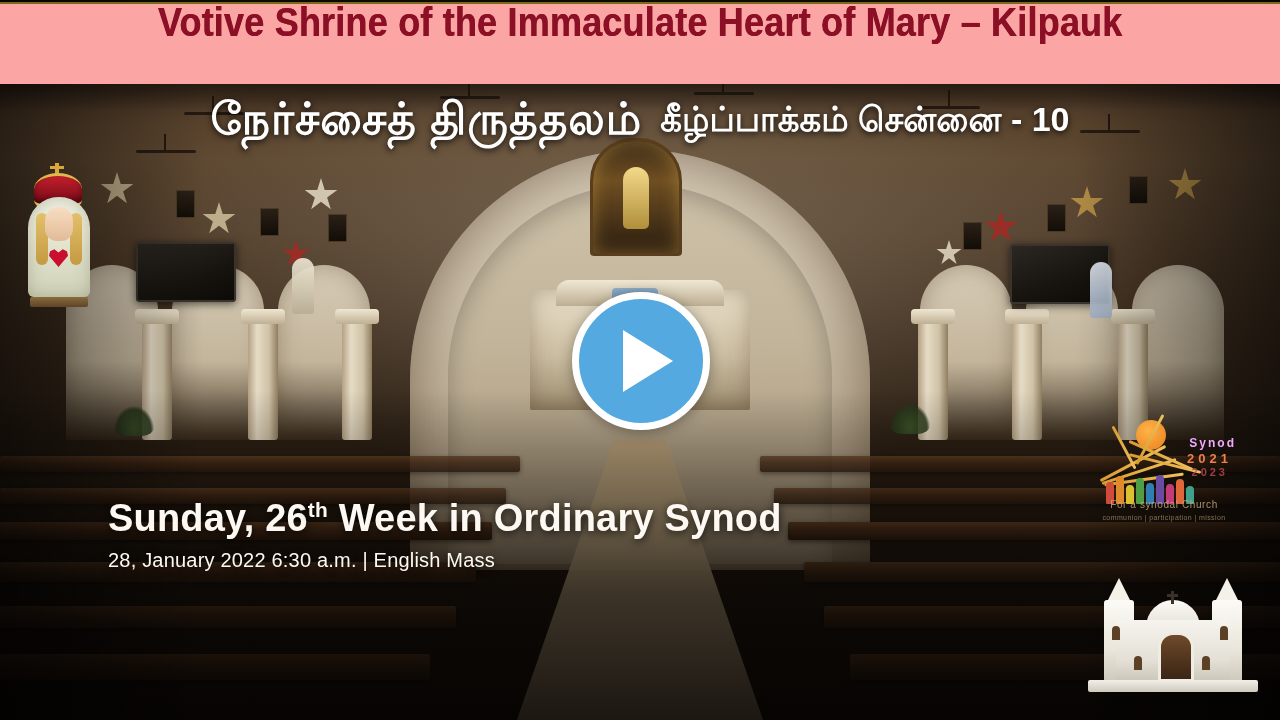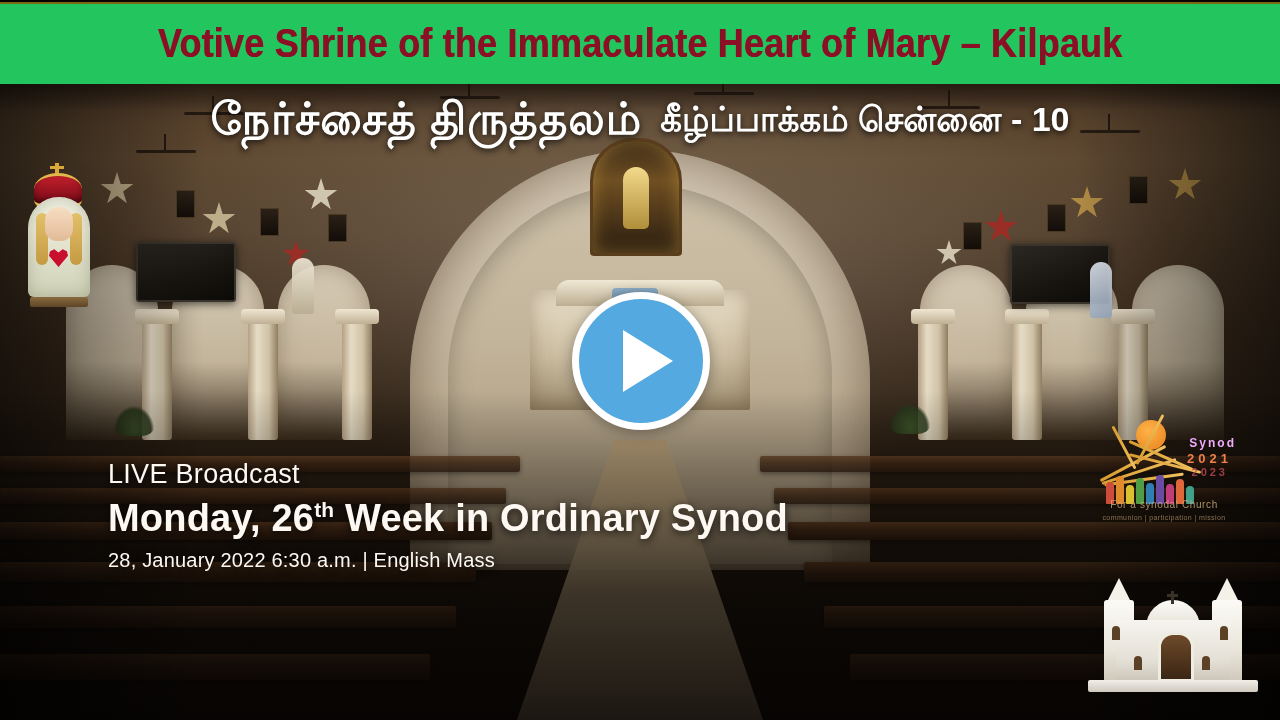--- a/index.html
+++ b/index.html
@@ -229,24 +229,23 @@
     background:
       linear-gradient(90deg, rgba(0,0,0,0.55) 0%, rgba(0,0,0,0) 16%, rgba(0,0,0,0) 84%, rgba(0,0,0,0.55) 100%);
   }
 
   
   .title-banner {
     position: absolute;
     left: 0; top: 2px;
     width: 1280px;
     height: 80px;
-    background: #22c55e;
+    background: #fca5a5;
     border-top: 2px solid #7a6a14;
     display: flex;
-    align-items: center;
     justify-content: center;
     z-index: 6;
   }
   .title-banner .txt {
     color: #8c1025;
     font-size: 36px;
     font-weight: bold;
     letter-spacing: 0.2px;
     white-space: nowrap;
     transform: scaleY(1.12);
@@ -776,22 +775,21 @@
     <div class="st-face"></div>
     <div class="st-heart"></div>
     <div class="st-base"></div>
   </div>
 
   <div class="play-button" title="Play">
     <div class="play-tri"></div>
   </div>
 
   <div class="lower-overlay">
-    <div class="ov-live">LIVE Broadcast</div>
-    <div class="ov-title"><span>Monday, 26</span><sup>th</sup><span> Week in Ordinary Synod</span></div>
+    <div class="ov-title"><span>Sunday, 26</span><sup>th</sup><span> Week in Ordinary Synod</span></div>
     <div class="ov-meta">28, January 2022 6:30 a.m. | English Mass</div>
   </div>
 
   <div class="synod-logo">
     <div class="sy-sun"></div>
     <div class="sy-rays">
       <div class="sy-ray" style="left:4px;  top:30px; width:74px; transform:rotate(-28deg);"></div>
       <div class="sy-ray" style="left:8px;  top:38px; width:78px; transform:rotate(-18deg);"></div>
       <div class="sy-ray" style="left:12px; top:46px; width:80px; transform:rotate(-8deg);"></div>
       <div class="sy-ray" style="left:34px; top:22px; width:70px; transform:rotate(24deg);"></div>

